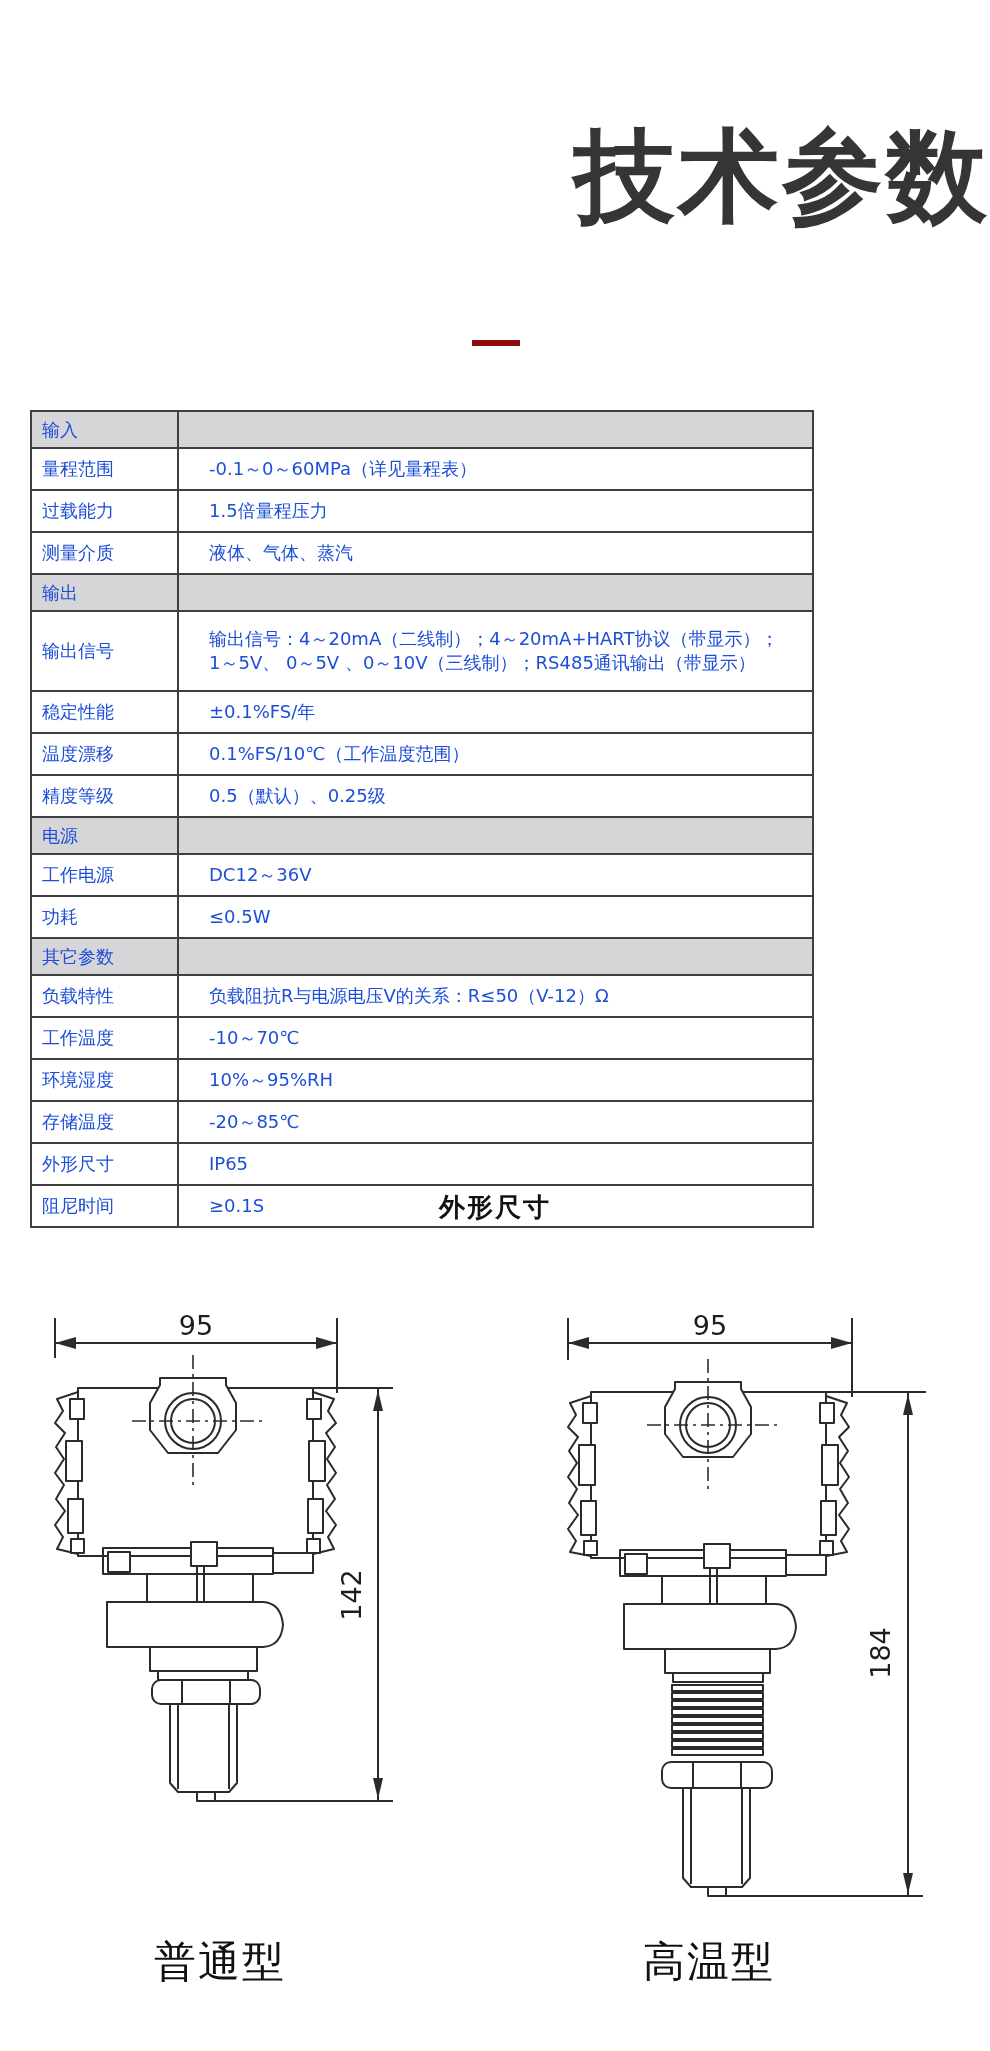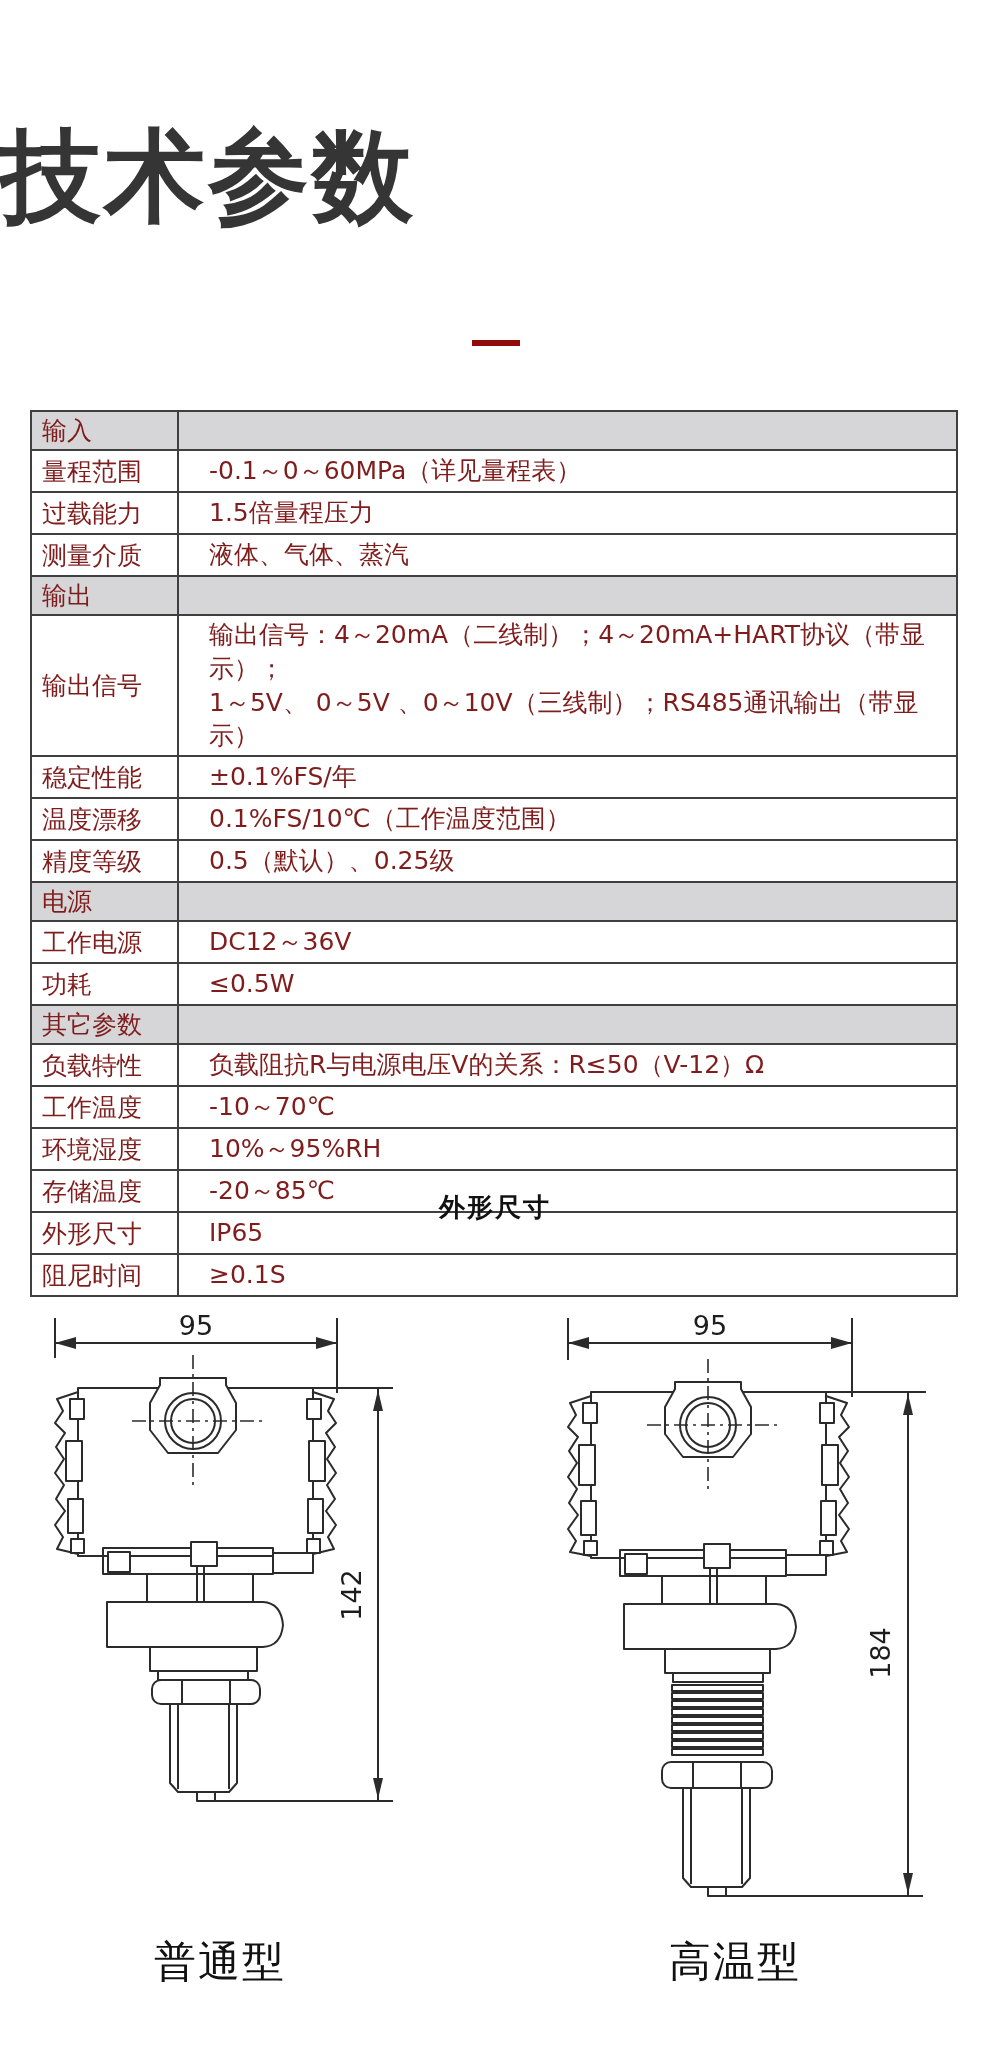--- a/index.html
+++ b/index.html
@@ -4,31 +4,31 @@
 <style>
   html,body{margin:0;padding:0;}
   body{
     width:990px;height:2051px;position:relative;background:#ffffff;
     font-family:"DejaVu Sans","Liberation Sans",sans-serif;color:#141414;
     overflow:hidden;
   }
   
   .page-title{
     position:absolute;top:118px;left:0;width:100%;
-    text-align:left;font-size:101px;font-weight:bold;
+    text-align:right;font-size:101px;font-weight:bold;
     color:#353535;letter-spacing:3px;line-height:1.15;
   }
   .accent-dash{
     position:absolute;top:340px;left:472px;width:48px;height:6px;
   }
   
   table.spec{
-    position:absolute;top:410px;left:30px;width:928px;
+    position:absolute;top:410px;left:30px;width:784px;
     border-collapse:collapse;table-layout:fixed;
-    font-size:25px;color:#7f1d1d;
+    font-size:18px;color:#1d4ed8;
   }
   table.spec td{
     border:2px solid #3f3f3f;
     vertical-align:middle;
     overflow:hidden;
   }
   table.spec td.lbl{width:131px;padding:2px 4px 2px 10px;}
   table.spec td.val{padding:2px 8px 2px 30px;white-space:pre-line;line-height:1.35;}
   tr.r-section td{background:#d6d6d8;height:31px;}
   tr.r-data td{height:36px;}
@@ -39,21 +39,21 @@
     font-size:26px;font-weight:bold;color:#111;letter-spacing:2px;
   }
   .drawing{position:absolute;top:1295px;}
   .drawing.left{left:30px;}
   .drawing.right{left:540px;}
   .drawing-label{
     position:absolute;top:1934px;width:380px;text-align:center;
     font-size:42px;font-weight:normal;color:#111;letter-spacing:2px;
   }
   .drawing-label.left{left:30px;}
-  .drawing-label.right{left:545px;}
+  .drawing-label.right{left:519px;}
   svg .ln{stroke:#2b2b2b;stroke-width:2;fill:none;stroke-linejoin:round;stroke-linecap:square;}
   svg .fillw{fill:#ffffff;}
   svg .arrow{fill:#2b2b2b;stroke:none;}
   svg .cl{stroke:#2b2b2b;stroke-width:1.6;fill:none;stroke-dasharray:14 5 3 5;}
   svg text{fill:#1d1d1d;font-family:"DejaVu Sans","Liberation Sans",sans-serif;font-size:27px;}
 </style>
 </head>
 <body>
 
 <div class="page-title">技术参数</div>

